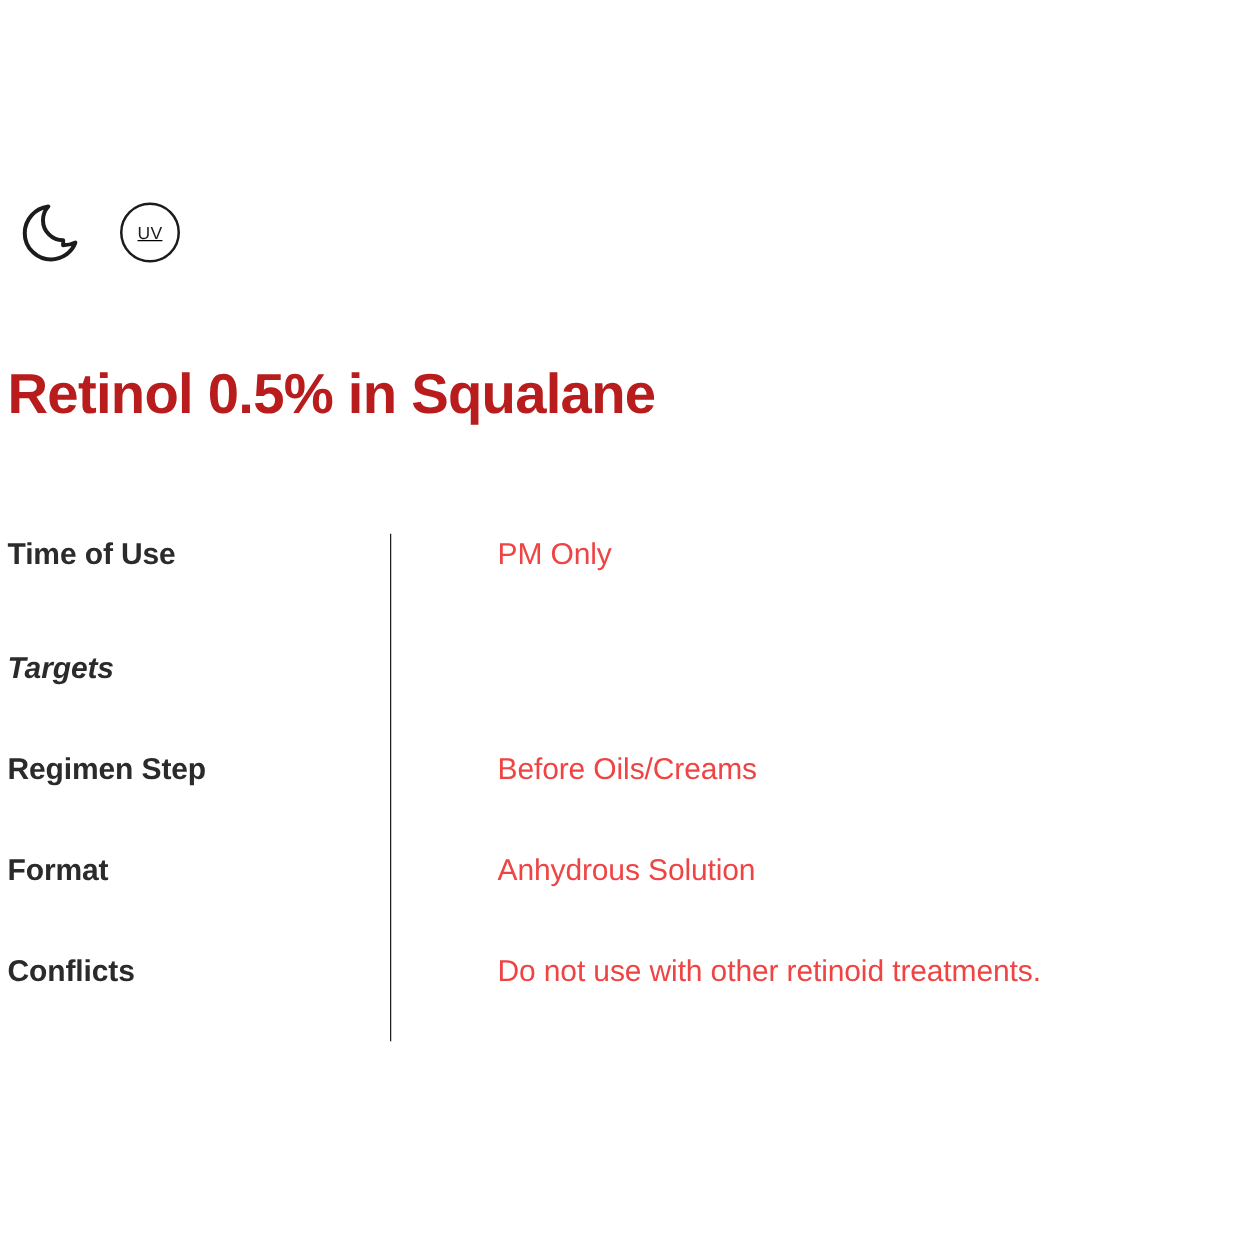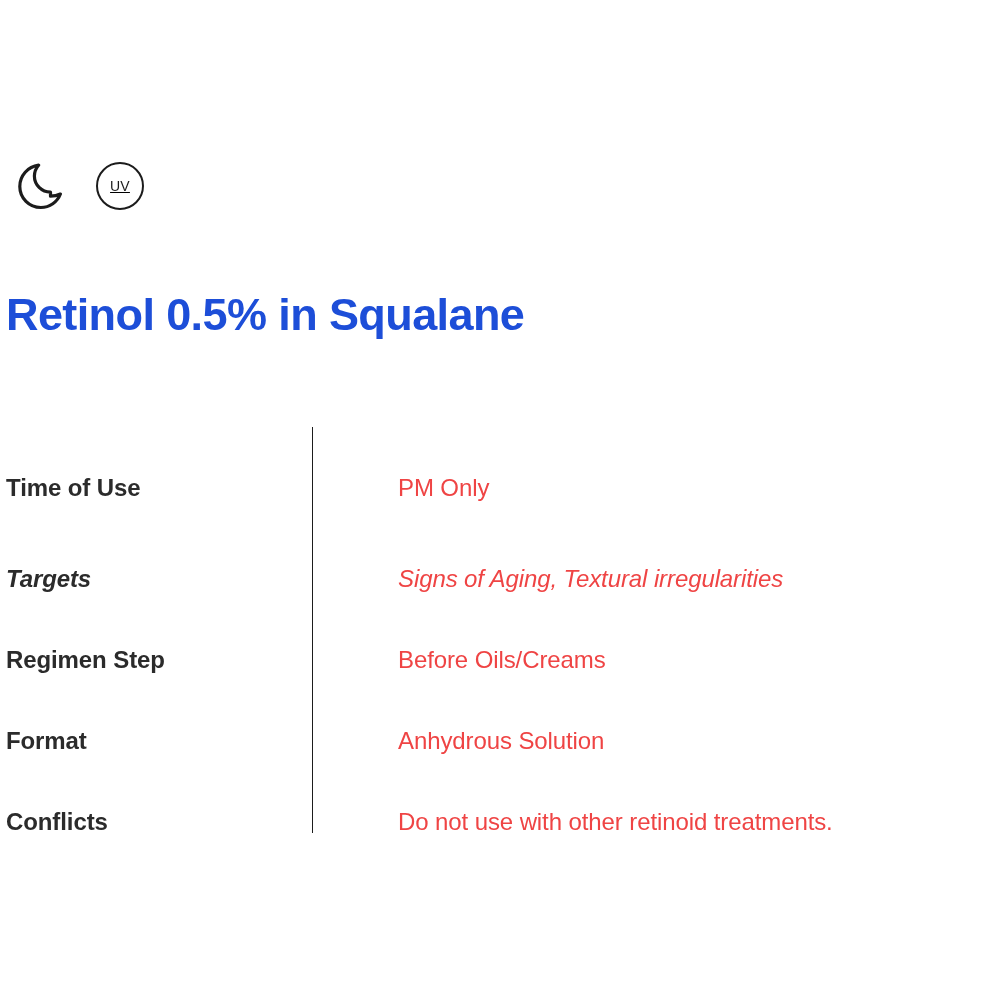--- a/index.html
+++ b/index.html
@@ -57,21 +57,21 @@
 
   
   #product-title {
     position: absolute;
     left: 6px;
     top: 290px;
     margin: 0;
     font-size: 45px;
     font-weight: 700;
     letter-spacing: -0.6px;
-    color: #1d4ed8;
+    color: #b91c1c;
     line-height: 1.1;
     white-space: nowrap;
   }
 
   
   #spec-table {
     position: absolute;
     left: 0;
     top: 427px;
     width: 992px;
@@ -84,21 +84,20 @@
     width: 1.4px;
     height: 406px;
     background: #1d1d1d;
   }
   .spec-row {
     position: absolute;
     left: 0;
     width: 992px;
     height: 34px;
     display: block;
-    margin-top: 44px;
   }
   .spec-row:nth-of-type(1) { top: 10px; }
   .spec-row:nth-of-type(2) { top: 91px; font-style: italic; }
   .spec-row:nth-of-type(3) { top: 172px; }
   .spec-row:nth-of-type(4) { top: 253px; }
   .spec-row:nth-of-type(5) { top: 334px; }
 
   .spec-label {
     position: absolute;
     left: 6px;
@@ -142,21 +141,20 @@
     </span>
   </div>
 
   <h1 id="product-title">Retinol 0.5% in Squalane</h1>
 
   <div id="spec-table">
     <div id="spec-divider"></div>
 
     <div class="spec-row">
       <span class="spec-label">Targets</span>
-      <span class="spec-value">Signs of Aging, Textural irregularities</span>
     </div>
 
     <div class="spec-row">
       <span class="spec-label">Regimen Step</span>
       <span class="spec-value">Before Oils/Creams</span>
     </div>
 
     <div class="spec-row">
       <span class="spec-label">Format</span>
       <span class="spec-value">Anhydrous Solution</span>

